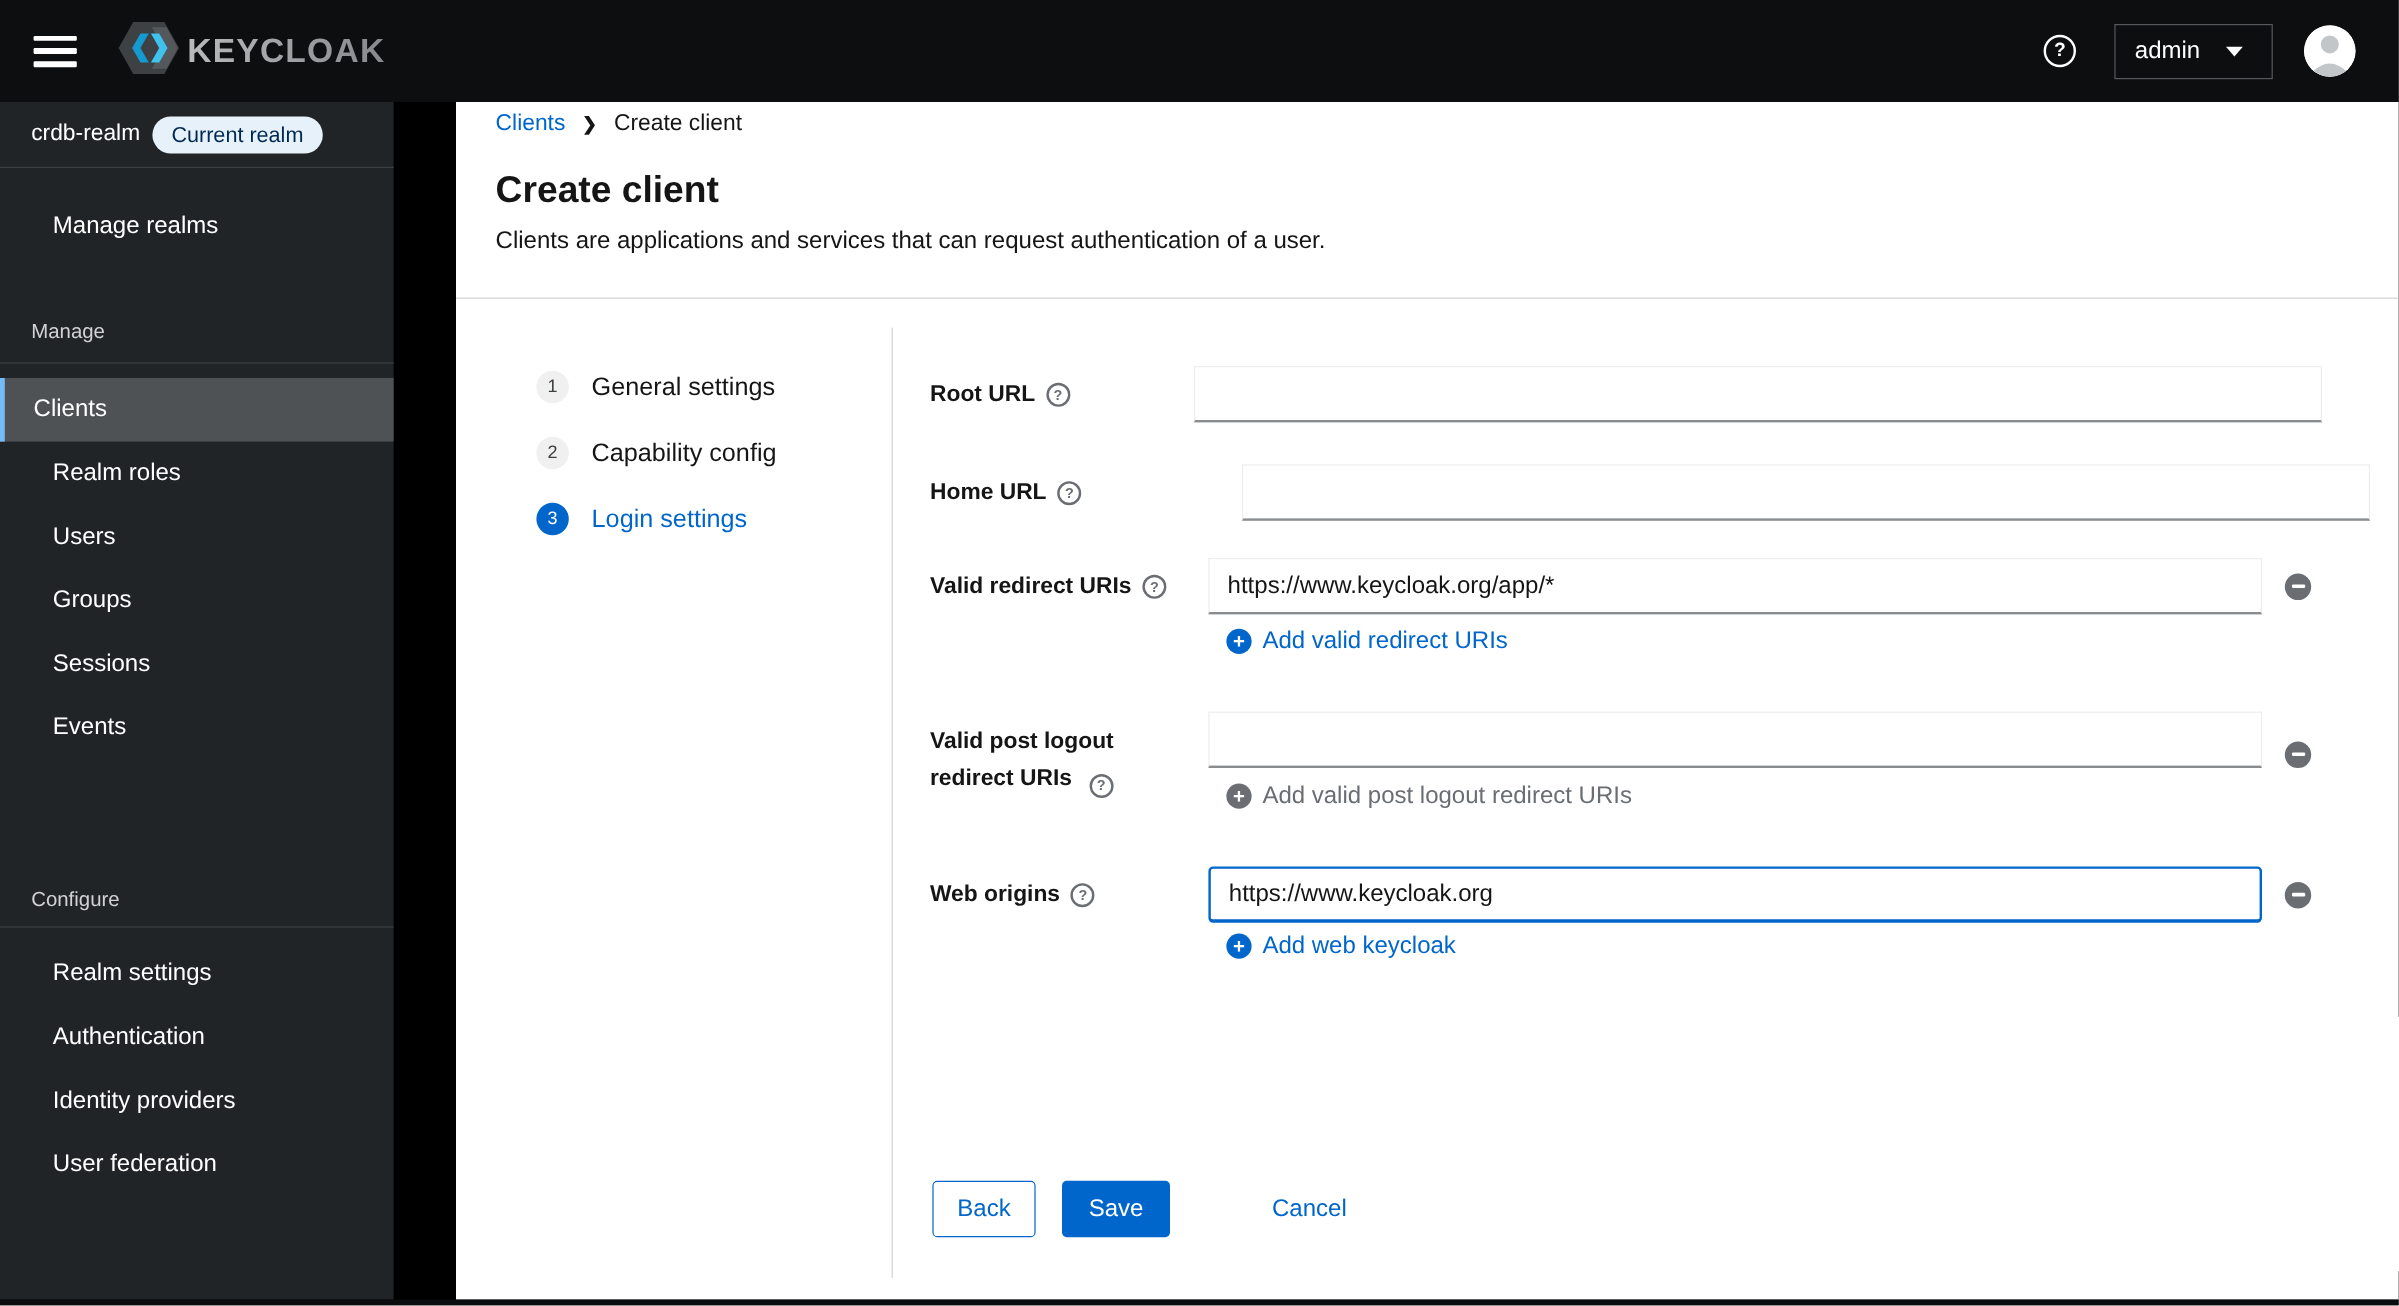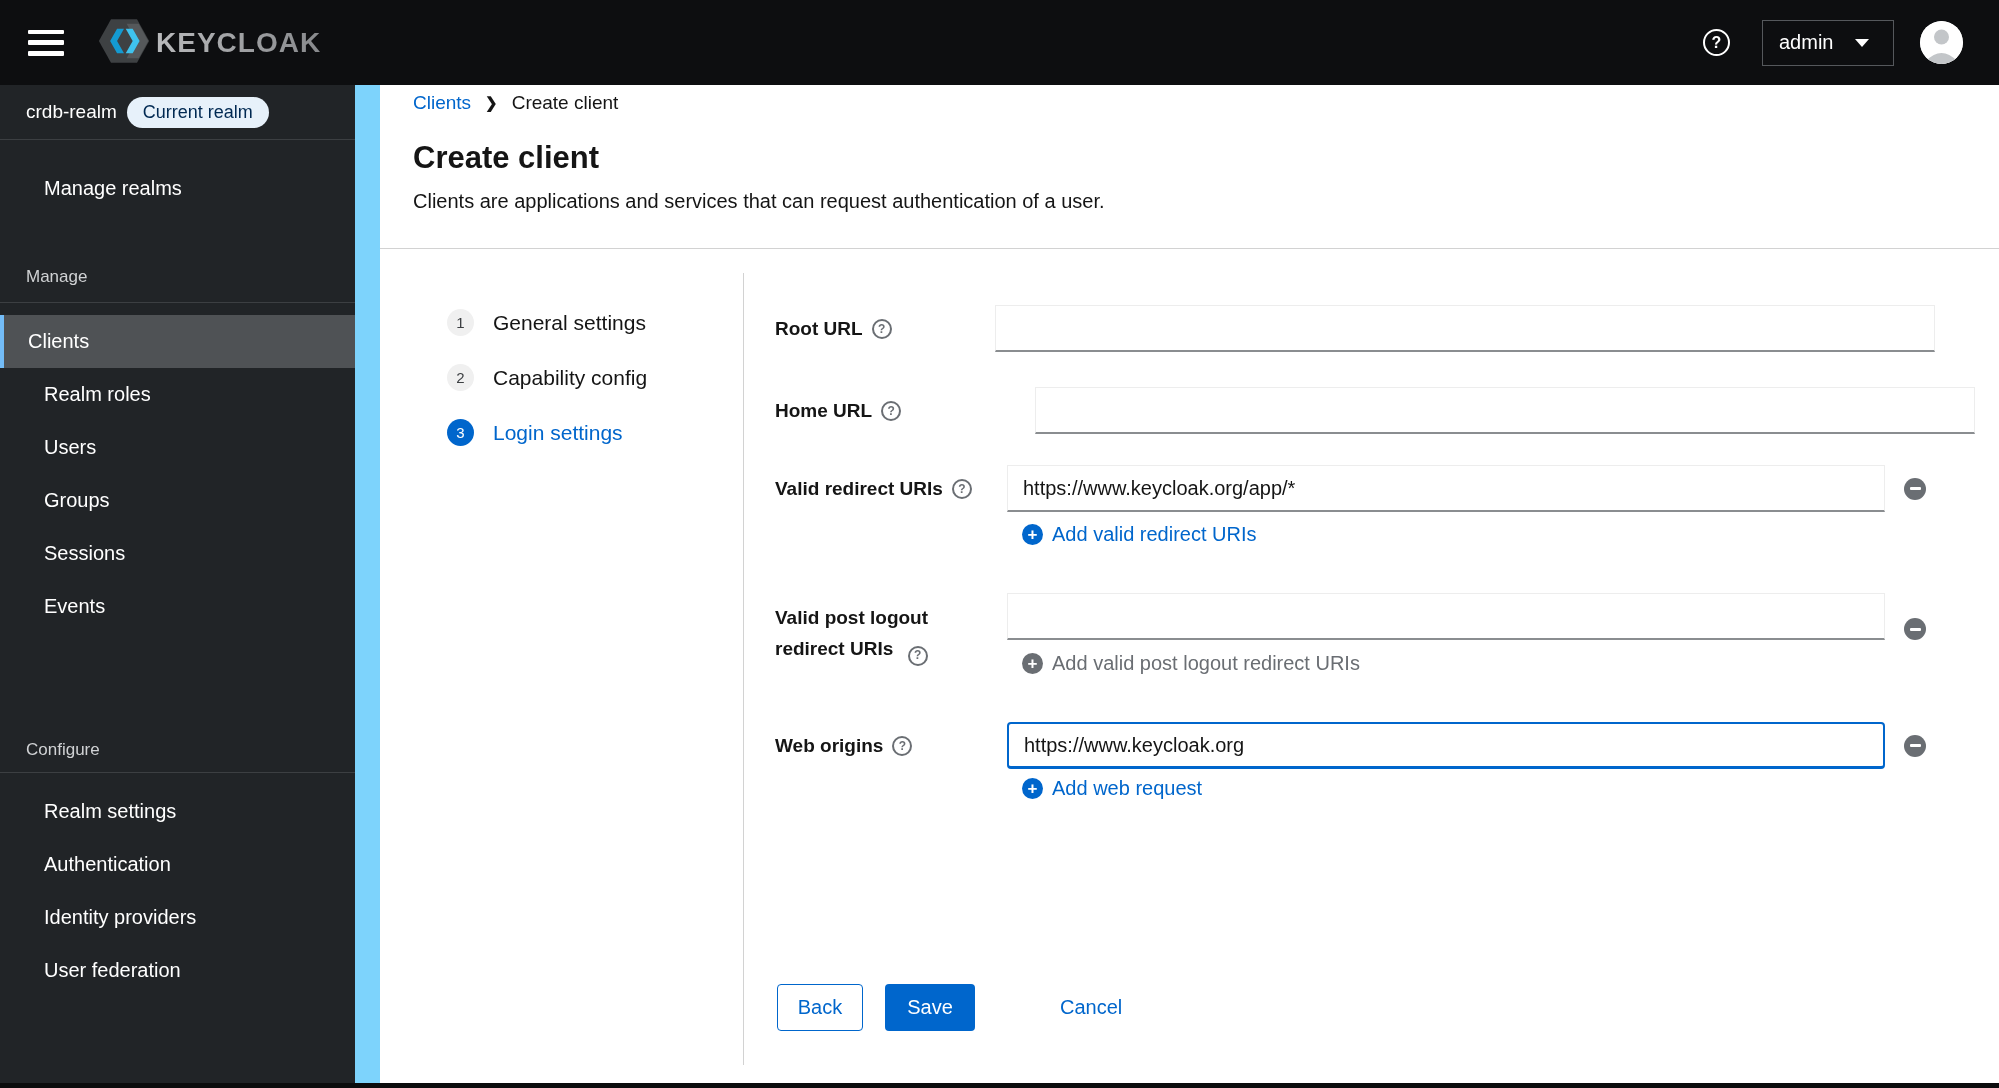--- a/index.html
+++ b/index.html
@@ -1,35 +1,35 @@
 <!DOCTYPE html>
 <html><head>
 <meta charset="utf-8">
 <style>
   * { margin:0; padding:0; box-sizing:border-box; }
   html,body { width:1999px; height:1088px; background:#fff; font-family:"Liberation Sans", sans-serif; }
-  .app { position:relative; width:1999px; height:1088px; overflow:hidden; background:#7dd3fc; }
+  .app { position:relative; width:1999px; height:1088px; overflow:hidden; background:#000000; }
 
   
   .masthead { position:absolute; top:0; left:0; width:100%; height:85px; background:#0d0e10; display:flex; align-items:center; }
   .nav-toggle { margin-left:28px; width:36px; height:26px; display:flex; flex-direction:column; justify-content:space-between; background:none; border:none; cursor:pointer; }
   .nav-toggle span { display:block; height:4.5px; background:#fff; border-radius:1px; }
   .brand { display:flex; align-items:center; margin-left:34px; cursor:pointer; }
   .brand-text { font-size:28px; font-weight:bold; letter-spacing:1px; margin-left:6px;
     background:linear-gradient(90deg,#b9babc 0%,#87898c 100%); -webkit-background-clip:text; background-clip:text; color:transparent; }
   .masthead-right { margin-left:auto; display:flex; align-items:center; margin-right:36px; }
   .help-btn { width:27px; height:27px; border-radius:50%; border:2.5px solid #fff; color:#fff; background:none;
     font-size:16px; font-weight:bold; display:flex; align-items:center; justify-content:center; cursor:pointer; }
   .user-menu { margin-left:32px; height:46px; min-width:132px; border:1px solid #55585c; display:flex; align-items:center;
     padding:0 16px; color:#fff; font-size:20px; background:none; cursor:pointer; }
   .caret-down { width:0; height:0; border-left:7px solid transparent; border-right:7px solid transparent; border-top:8px solid #fff; margin-left:22px; }
   .avatar { margin-left:26px; width:43px; height:43px; border-radius:50%; overflow:hidden; background:#fff; cursor:pointer; border:none; padding:0; }
 
   
-  .sidebar { position:absolute; left:0; top:85px; width:355px; bottom:5px; background:#212427; color:#fff; }
+  .sidebar { position:absolute; left:0; top:85px; width:328px; bottom:5px; background:#212427; color:#fff; }
   .realm-row { position:absolute; top:0; left:0; right:0; height:55px; display:flex; align-items:center; padding-left:26px;
     border-bottom:1px solid #3c3f42; cursor:pointer; }
   .realm-name { font-size:19px; color:#fff; }
   .realm-badge { margin-left:10px; background:#e7f1fa; color:#002952; font-size:18px; padding:5px 16px; border-radius:20px; }
   .nav-item { height:53px; display:flex; align-items:center; padding-left:44px; font-size:20px; color:#fff; cursor:pointer; }
   .nav-item.selected { background:#4f5255; border-left:4px solid #73bcf7; padding-left:24px; }
   .mr-item { position:absolute; top:77px; left:0; right:0; }
   .group-title { position:absolute; left:26px; font-size:17px; color:#d0d2d4; }
   .gt-manage { top:182px; }
   .gt-configure { top:655px; }
@@ -243,21 +243,21 @@
     <div class="form-row row-weborigins">
       <div class="label-cell">
         <span>Web origins</span>
         <span class="help-icon">?</span>
       </div>
       <input class="text-input w-short focused" type="text" value="https://www.keycloak.org" style="">
       <button class="minus-btn"></button>
     </div>
     <button class="add-link blue link-weborigins">
       <span class="plus-icon">+</span>
-      <span>Add web request</span>
+      <span>Add web keycloak</span>
     </button>
 
     <div class="actions">
       <button class="btn btn-back">Back</button>
       <button class="btn btn-save">Save</button>
       <button class="btn-cancel">Cancel</button>
     </div>
 
   </main>
 

